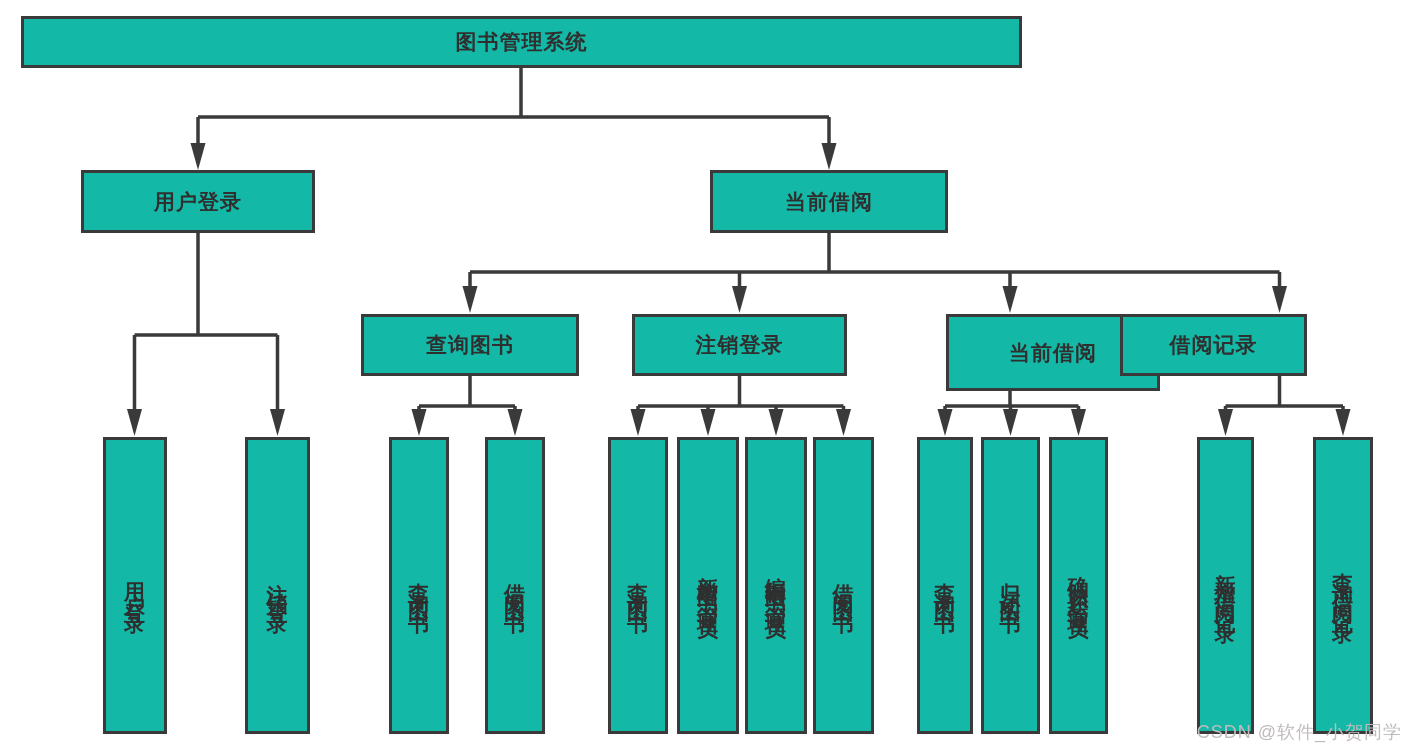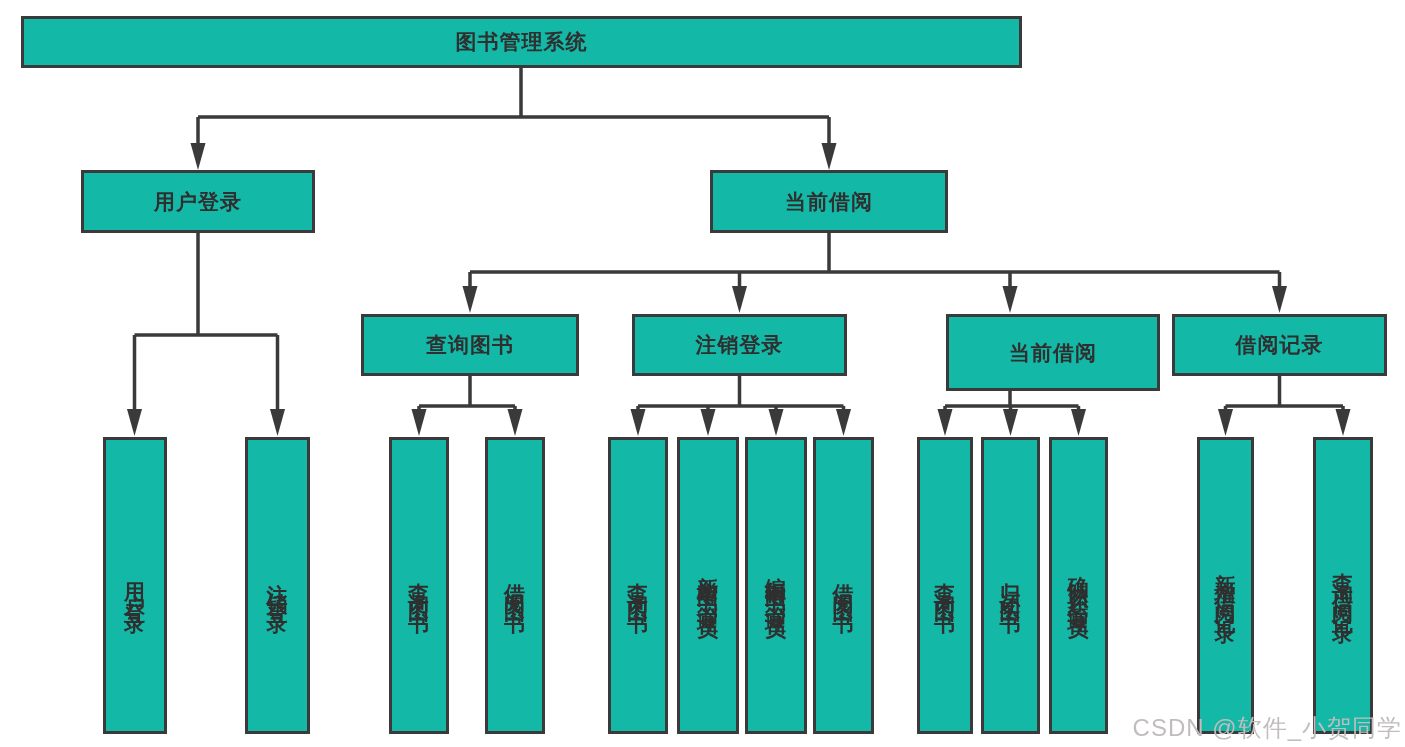--- a/index.html
+++ b/index.html
@@ -44,21 +44,21 @@
     font-size:21px;
     letter-spacing:10px;
     line-height:1;
     white-space:nowrap;
   }
   .vtext.tight{letter-spacing:6px;}
   .watermark{
     position:absolute;
     right:3px;
     bottom:3px;
-    font-size:24px;
+    font-size:18px;
     color:var(--wm);
     letter-spacing:1px;
     z-index:5;
     white-space:nowrap;
   }
 </style>
 </head>
 <body>
 
 <div class="canvas">
@@ -110,21 +110,21 @@
 
   <div class="hnode" style="left:361px;top:314px;width:218px;height:62px">
     <span>查询图书</span>
   </div>
   <div class="hnode" style="left:632px;top:314px;width:215px;height:62px">
     <span>注销登录</span>
   </div>
   <div class="hnode" style="left:946px;top:314px;width:214px;height:77px">
     <span>当前借阅</span>
   </div>
-  <div class="hnode" style="left:1172px;top:314px;width:215px;height:62px">
+  <div class="hnode" style="left:1120px;top:314px;width:187px;height:62px">
     <span>借阅记录</span>
   </div>
 
   <div class="vnode" style="left:103px;width:64px">
     <span class="vtext">用户登录</span>
   </div>
   <div class="vnode" style="left:245px;width:65px">
     <span class="vtext">注销登录</span>
   </div>
 

